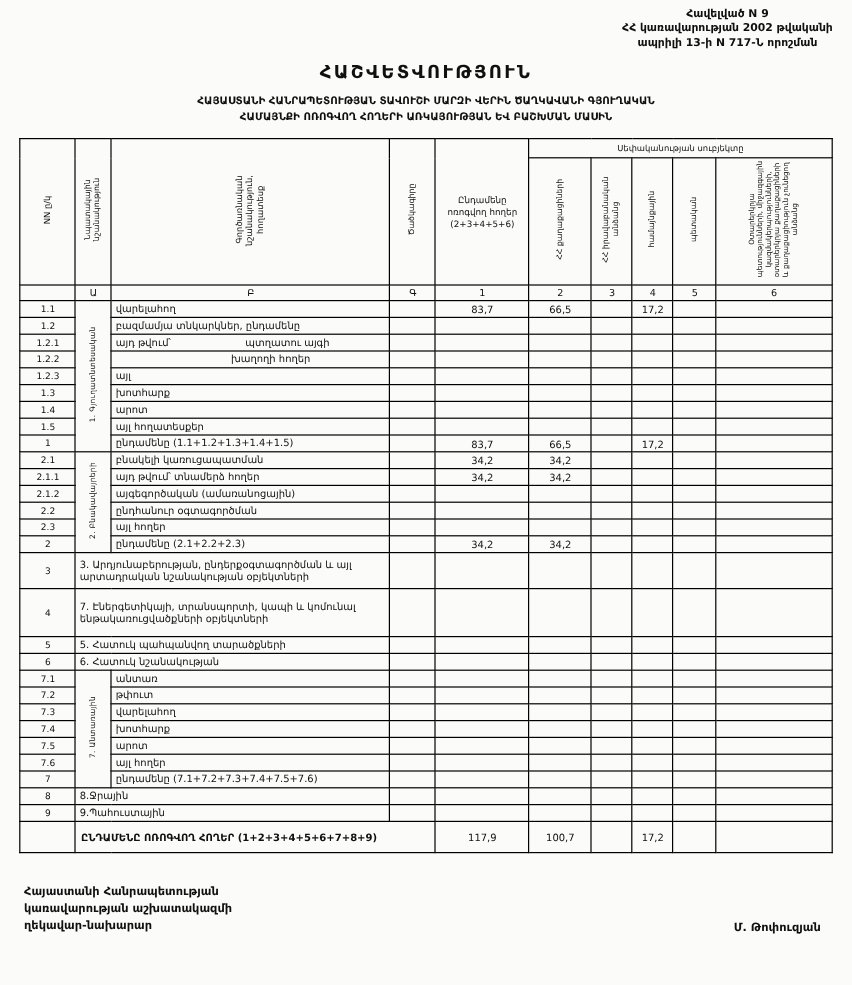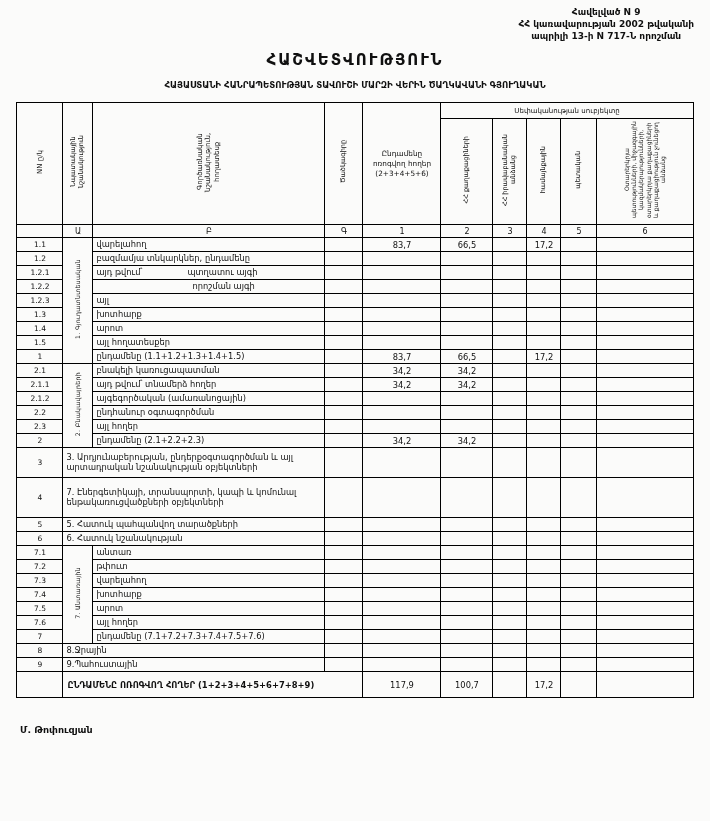--- a/index.html
+++ b/index.html
@@ -23,21 +23,21 @@
   th.h-group{font-size:7px;}
   th.h-sub .vtext{font-size:6.5px;max-height:98px;}
   th.h-foreign .vtext{font-size:6px;max-height:98px;}
   tbody tr{height:14px;}
   td.c-num{font-size:7.5px;text-align:center;padding:0 1px;}
   td.c-label{font-size:8.3px;text-align:left;padding-left:3px;line-height:1.15;}
   td.c-val{font-size:8.3px;text-align:center;}
   td.c-group{text-align:center;padding:0;}
   td.c-group .vtext{font-size:6.2px;letter-spacing:.3px;}
   td .lbl{display:inline-block;}
-  td .lbl.ind1{margin-left:45px;}
+  td .lbl.ind1{margin-left:62px;}
   td .lbl.ind2{margin-left:96px;}
   td .pfx{display:inline-block;}
   td.c-grand{font-weight:bold;font-size:8.4px;text-align:left;padding-left:4px;}
   .footer{display:flex;justify-content:space-between;align-items:flex-end;
           margin-top:26px;padding:0 14px 0 8px;}
   .footer-left div{font-size:9.5px;font-weight:bold;line-height:1.45;}
   .signature{font-size:9.5px;font-weight:bold;}
 </style>
 </head>
 <body>
@@ -47,20 +47,21 @@
   <div class="appendix">
     <div>Հավելված N 9</div>
     <div>ՀՀ կառավարության 2002 թվականի</div>
     <div>ապրիլի 13-ի N 717-Ն որոշման</div>
   </div>
 
   <div class="title">ՀԱՇՎԵՏՎՈՒԹՅՈՒՆ</div>
 
   <div class="subtitle">
     <div>ՀԱՅԱՍՏԱՆԻ ՀԱՆՐԱՊԵՏՈՒԹՅԱՆ ՏԱՎՈՒՇԻ ՄԱՐԶԻ ՎԵՐԻՆ ԾԱՂԿԱՎԱՆԻ ԳՅՈՒՂԱԿԱՆ</div>
+    <div>ՀԱՄԱՅՆՔԻ ՈՌՈԳՎՈՂ ՀՈՂԵՐԻ ԱՌԿԱՅՈՒԹՅԱՆ ԵՎ ԲԱՇԽՄԱՆ ՄԱՍԻՆ</div>
   </div>
 
   <table>
     <colgroup>
       <col style="width:46px">
         <col style="width:30px">
         <col style="width:232px">
         <col style="width:38px">
       <col style="width:78px">
         <col style="width:52px">
@@ -146,21 +147,21 @@
           <td class="c-code"></td>
           <td class="c-val"></td>
           <td class="c-val"></td>
           <td class="c-val"></td>
           <td class="c-val"></td>
           <td class="c-val"></td>
           <td class="c-val"></td>
         </tr>
         <tr>
           <td class="c-num">1.2.2</td>
-          <td class="c-label"><span class="lbl ind2">որոշման այգի</span></td>
+          <td class="c-label"><span class="lbl ind2">խաղողի հողեր</span></td>
           <td class="c-code"></td>
           <td class="c-val"></td>
           <td class="c-val"></td>
           <td class="c-val"></td>
           <td class="c-val"></td>
           <td class="c-val"></td>
           <td class="c-val"></td>
         </tr>
         <tr>
           <td class="c-num">1.2.3</td>
@@ -435,16 +436,21 @@
           <td class="c-val">100,7</td>
           <td class="c-val"></td>
           <td class="c-val">17,2</td>
           <td class="c-val"></td>
           <td class="c-val"></td>
         </tr>
       </tbody>
   </table>
 
   <div class="footer">
+    <div class="footer-left">
+      <div>Հայաստանի Հանրապետության</div>
+      <div>կառավարության աշխատակազմի</div>
+      <div>ղեկավար-նախարար</div>
+    </div>
     <div class="signature">Մ. Թոփուզյան</div>
   </div>
 
 </div>
 
 </body></html>

